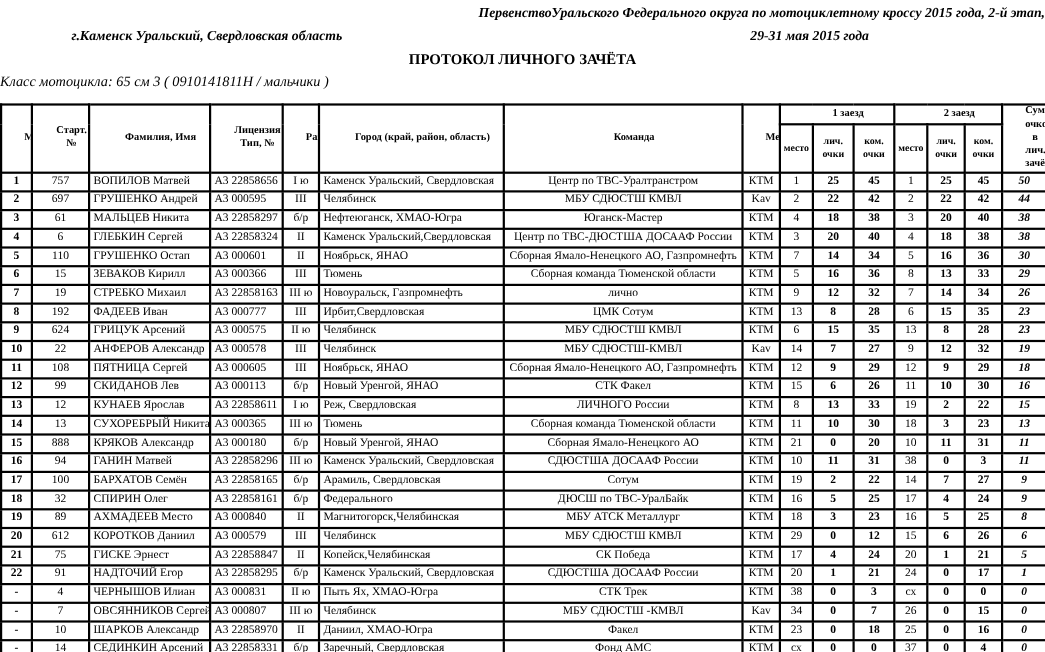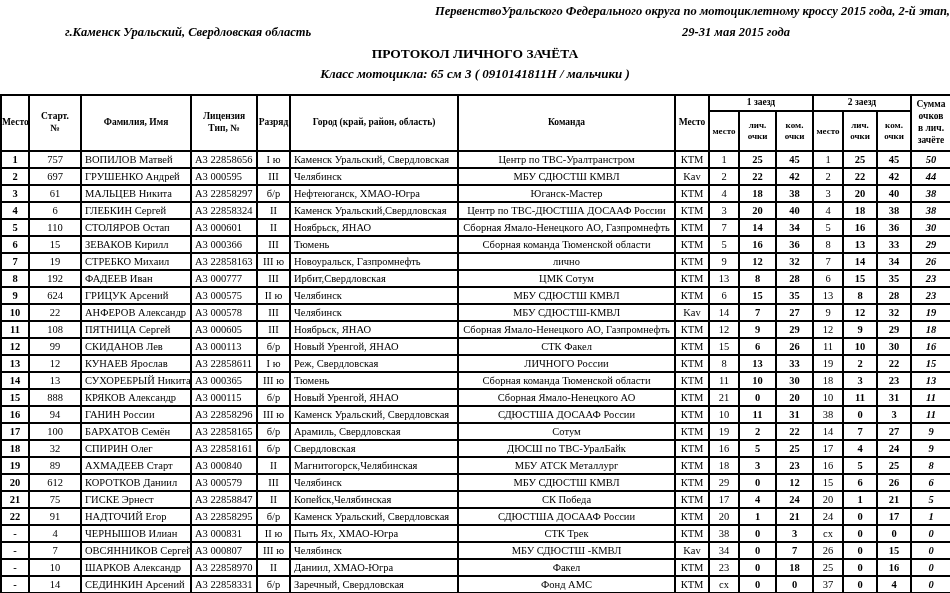--- a/index.html
+++ b/index.html
@@ -31,22 +31,21 @@
     gap: 48px;
   }
   .hdr-title {
     text-align: center;
     font-weight: bold;
     font-size: 13.5px;
     padding-top: 5px;
     line-height: 1.3;
   }
   .hdr-subtitle {
-    text-align: center;
-    font-weight: bold;
+    font-weight: normal;
     font-style: italic;
     font-size: 13px;
     padding-top: 4px;
     line-height: 1.3;
   }
   table.protocol {
     border-collapse: collapse;
     table-layout: fixed;
     width: 950px;
     margin-top: 11px;
@@ -57,21 +56,21 @@
     overflow: hidden;
   }
   table.protocol th {
     font-weight: bold;
     font-size: 9px;
     text-align: center;
     vertical-align: middle;
     white-space: pre-line;
     line-height: 1.25;
   }
-  thead tr.group-row th { height: 14px; font-size: 9.5px; }
+  thead tr.group-row th { height: 14px; font-size: 9.5px; padding-left: 20px; }
   thead tr.label-row th { height: 38px; }
   table.protocol td {
     font-size: 10.5px;
     text-align: center;
     vertical-align: middle;
     height: 15px;
     line-height: 1.08;
     white-space: nowrap;
   }
   
@@ -214,21 +213,21 @@
         <td>20</td>
         <td>40</td>
         <td>4</td>
         <td>18</td>
         <td>38</td>
         <td>38</td>
       </tr>
       <tr>
         <td>5</td>
         <td>110</td>
-        <td>СТОЛЯРОВ Остап</td>
+        <td>ГРУШЕНКО Остап</td>
         <td>А3 000601</td>
         <td>II</td>
         <td>Ноябрьск, ЯНАО</td>
         <td>Сборная Ямало-Ненецкого АО, Газпромнефть</td>
         <td>КТМ</td>
         <td>7</td>
         <td>14</td>
         <td>34</td>
         <td>5</td>
         <td>16</td>
@@ -385,37 +384,37 @@
         <td>30</td>
         <td>18</td>
         <td>3</td>
         <td>23</td>
         <td>13</td>
       </tr>
       <tr>
         <td>15</td>
         <td>888</td>
         <td>КРЯКОВ Александр</td>
-        <td>А3 000115</td>
+        <td>А3 000180</td>
         <td>б/р</td>
         <td>Новый Уренгой, ЯНАО</td>
         <td>Сборная Ямало-Ненецкого АО</td>
         <td>КТМ</td>
         <td>21</td>
         <td>0</td>
         <td>20</td>
         <td>10</td>
         <td>11</td>
         <td>31</td>
         <td>11</td>
       </tr>
       <tr>
         <td>16</td>
         <td>94</td>
-        <td>ГАНИН России</td>
+        <td>ГАНИН Матвей</td>
         <td>А3 22858296</td>
         <td>III ю</td>
         <td>Каменск Уральский, Свердловская</td>
         <td>СДЮСТША ДОСААФ России</td>
         <td>КТМ</td>
         <td>10</td>
         <td>11</td>
         <td>31</td>
         <td>38</td>
         <td>0</td>
@@ -438,35 +437,35 @@
         <td>7</td>
         <td>27</td>
         <td>9</td>
       </tr>
       <tr>
         <td>18</td>
         <td>32</td>
         <td>СПИРИН Олег</td>
         <td>А3 22858161</td>
         <td>б/р</td>
-        <td>Свердловская</td>
+        <td>Федерального</td>
         <td>ДЮСШ по ТВС-УралБайк</td>
         <td>КТМ</td>
         <td>16</td>
         <td>5</td>
         <td>25</td>
         <td>17</td>
         <td>4</td>
         <td>24</td>
         <td>9</td>
       </tr>
       <tr>
         <td>19</td>
         <td>89</td>
-        <td>АХМАДЕЕВ Старт</td>
+        <td>АХМАДЕЕВ Место</td>
         <td>А3 000840</td>
         <td>II</td>
         <td>Магнитогорск,Челябинская</td>
         <td>МБУ АТСК Металлург</td>
         <td>КТМ</td>
         <td>18</td>
         <td>3</td>
         <td>23</td>
         <td>16</td>
         <td>5</td>

